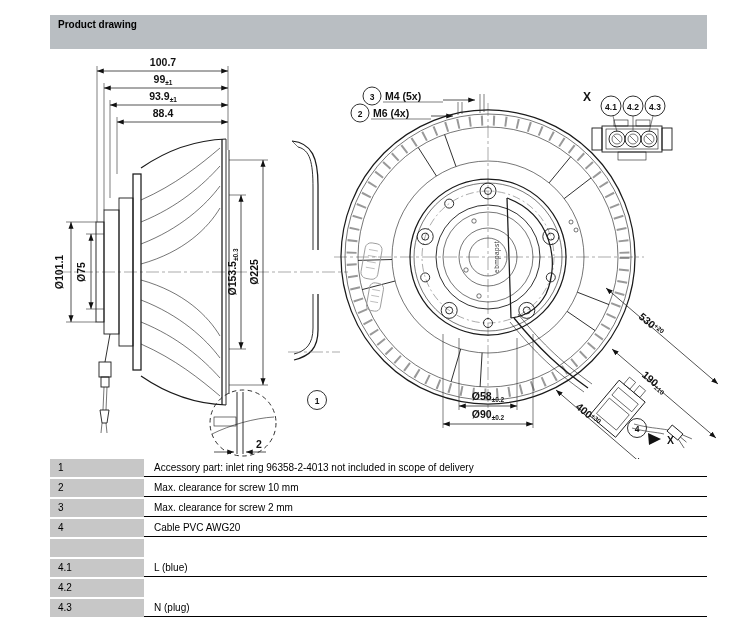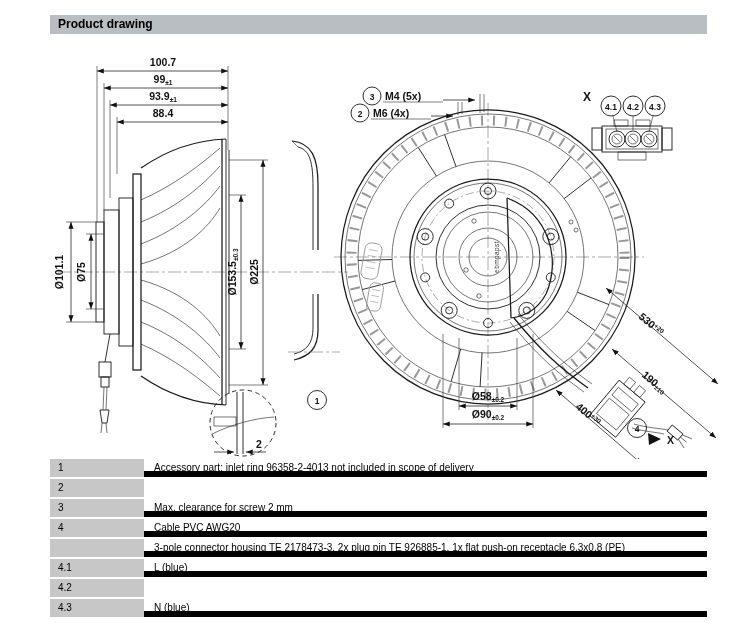--- a/index.html
+++ b/index.html
@@ -3,43 +3,43 @@
 <meta charset="utf-8">
 <style>
   :root{
     --header-bg:#b9bec2;
     --row-no-bg:#c7c7c7;
     --line:#1a1a1a;
   }
   html,body{margin:0;padding:0;background:#fff;}
   #page{position:relative;width:750px;height:634px;background:#fff;
         font-family:"Liberation Sans",sans-serif;overflow:hidden;}
-  .header-bar{position:absolute;left:50px;top:15px;width:657px;height:19px;
-        background:var(--header-bg);color:#000;font-size:12px;font-weight:bold;
+  .header-bar{position:absolute;left:50px;top:15px;width:657px;height:34px;
+        background:var(--header-bg);color:#000;font-size:10px;font-weight:bold;
         line-height:19px;padding-left:8px;box-sizing:border-box;}
   svg{position:absolute;left:0;top:0;}
   svg line,svg path,svg rect,svg circle,svg ellipse{stroke:var(--line);fill:none;stroke-width:0.9;}
   svg .thick{stroke-width:1.25;}
   svg .thin{stroke-width:0.6;}
   svg .cl{stroke:#878787;stroke-width:0.7;stroke-dasharray:13 3 3 3;}
   svg .dim{stroke-width:0.75;}
   svg .ext{stroke-width:0.6;stroke:#2a2a2a;}
   svg text{fill:#111;stroke:none;font-family:"Liberation Sans",sans-serif;
         font-size:10.5px;font-weight:700;}
   svg text.small{font-size:8.5px;font-weight:700;}
   svg text.brand{font-size:6.5px;font-weight:400;letter-spacing:.4px;fill:#333;}
   svg tspan.tol{font-size:6.5px;}
   svg .filled{fill:#111;stroke:none;}
   svg .gray{stroke:#9a9a9a;}
   .table{position:absolute;left:50px;top:459px;width:657px;}
   .trow{display:flex;height:18px;margin-bottom:2px;}
   .tno{width:94px;background:var(--row-no-bg);font-size:10px;color:#000;
        line-height:18px;padding-left:8px;box-sizing:border-box;flex:none;}
   .tdesc{flex:1;font-size:10px;color:#000;line-height:18px;padding-left:10px;
-       background:#fff;border-bottom:6px solid #000000;box-sizing:border-box;
+       background:#fff;border-bottom:1px solid #000000;box-sizing:border-box;
        white-space:nowrap;overflow:hidden;}
 </style>
 </head>
 <body>
 
 <div id="page">
 
   <div class="header-bar">Product drawing</div>
 
   <svg width="750" height="460" viewBox="0 0 750 460">
@@ -352,39 +352,39 @@
     </g>
   </svg>
 
   <div class="table">
     <div class="trow">
       <div class="tno">1</div>
       <div class="tdesc">Accessory part: inlet ring 96358-2-4013 not included in scope of delivery</div>
     </div>
     <div class="trow">
       <div class="tno">2</div>
+      <div class="tdesc">Max. clearance for screw 10 mm</div>
     </div>
     <div class="trow">
       <div class="tno">3</div>
       <div class="tdesc">Max. clearance for screw 2 mm</div>
     </div>
     <div class="trow">
       <div class="tno">4</div>
       <div class="tdesc">Cable PVC AWG20</div>
     </div>
     <div class="trow">
       <div class="tno"></div>
-      <div class="tdesc">3-pole connector housing TE 2178473-3, 2x plug pin TE 926885-1, 1x flat push-on receptacle 6.3x0.8 (PE)</div>
     </div>
     <div class="trow">
       <div class="tno">4.1</div>
       <div class="tdesc">L (blue)</div>
     </div>
     <div class="trow">
       <div class="tno">4.2</div>
     </div>
     <div class="trow">
       <div class="tno">4.3</div>
-      <div class="tdesc">N (blue)</div>
+      <div class="tdesc">N (plug)</div>
     </div>
   </div>
 
 </div>
 
 </body></html>

